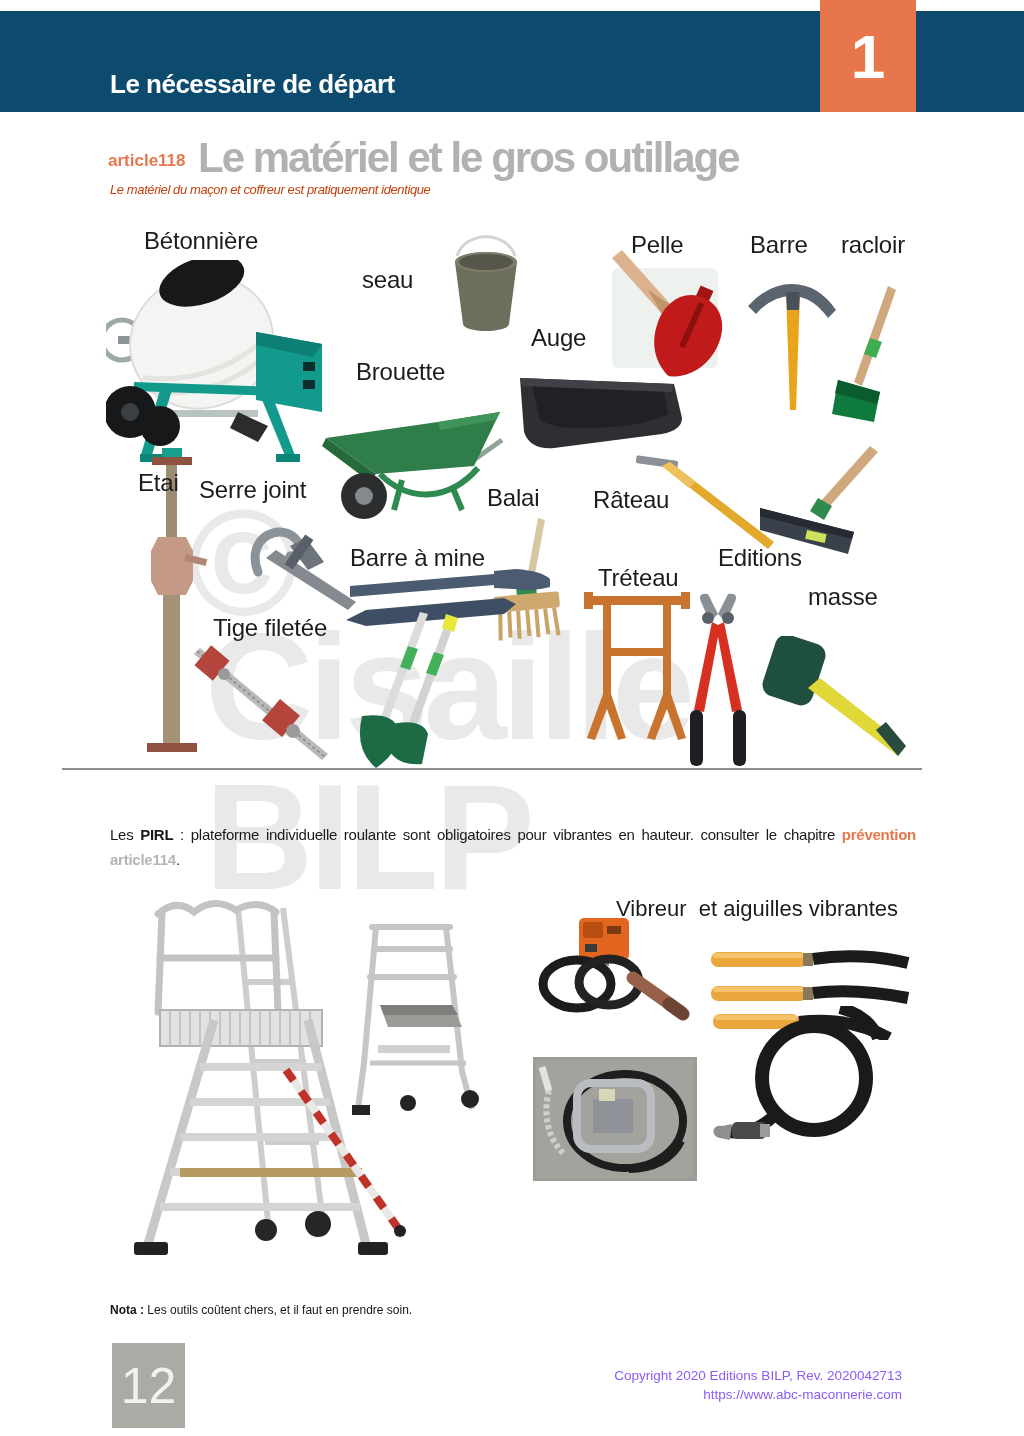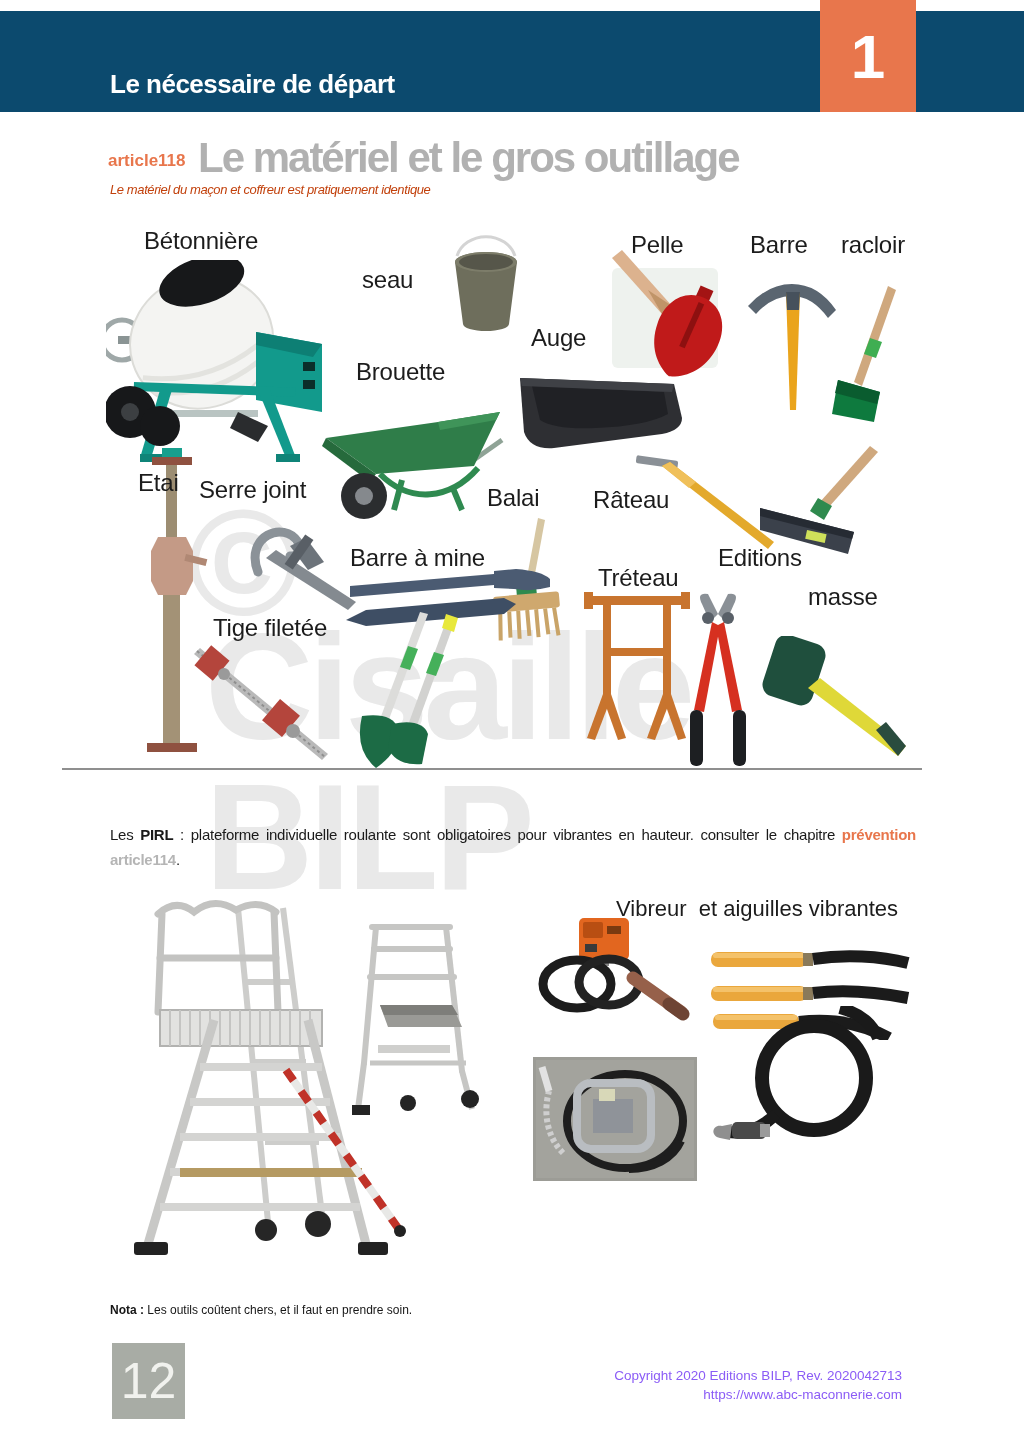--- a/index.html
+++ b/index.html
@@ -37,21 +37,21 @@
   .pirl-text{position:absolute;left:110px;top:822px;width:806px;font-size:15px;line-height:25px;color:#1a1a1a;
              text-align:justify;letter-spacing:-0.25px;z-index:3;}
   .b{font-weight:bold;}
   .orange{color:#e8764c;font-weight:bold;}
   .muted{color:#b5b5b5;font-weight:bold;}
 
   .caption{position:absolute;left:616px;top:896px;font-size:22px;color:#1c1c1c;z-index:2;white-space:pre;}
 
   
   .nota{position:absolute;left:110px;top:1303px;font-size:12px;color:#161616;z-index:3;}
-  .pagebox{position:absolute;left:112px;top:1343px;width:73px;height:76px;background:#a8aca5;color:#f1f2ee;
+  .pagebox{position:absolute;left:112px;top:1343px;width:73px;height:85px;background:#a8aca5;color:#f1f2ee;
            display:flex;align-items:center;justify-content:center;font-size:50px;z-index:3;}
   .copyright{position:absolute;right:122px;top:1366px;text-align:right;font-size:13.5px;line-height:19px;
              color:#8b5cf6;z-index:3;}
 </style>
 </head>
 <body>
 
 <div class="page">
 
   <div class="chapter-bar">

